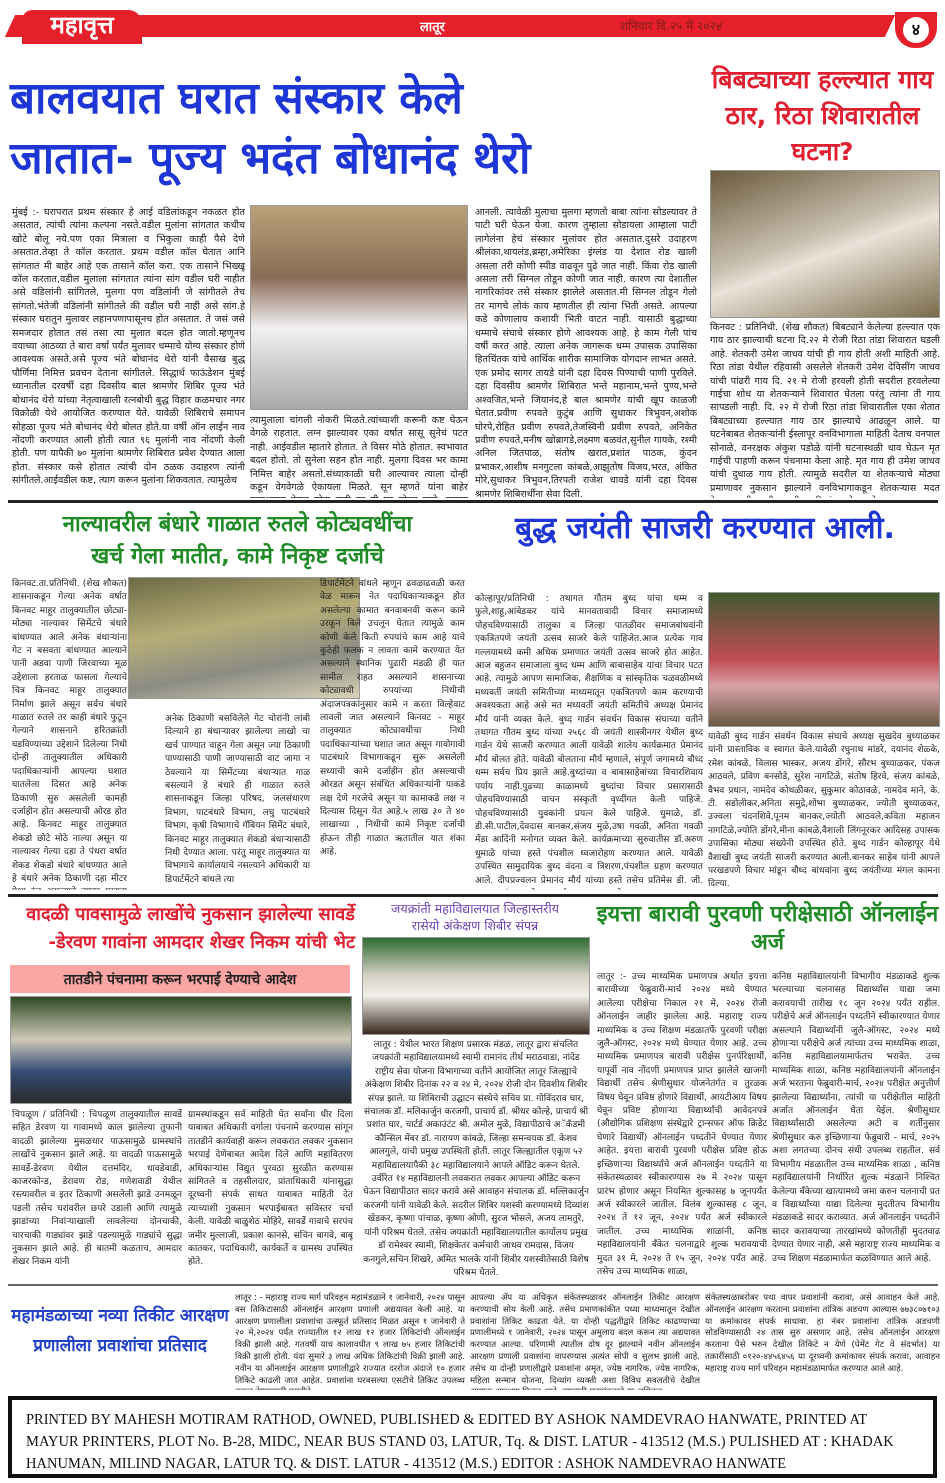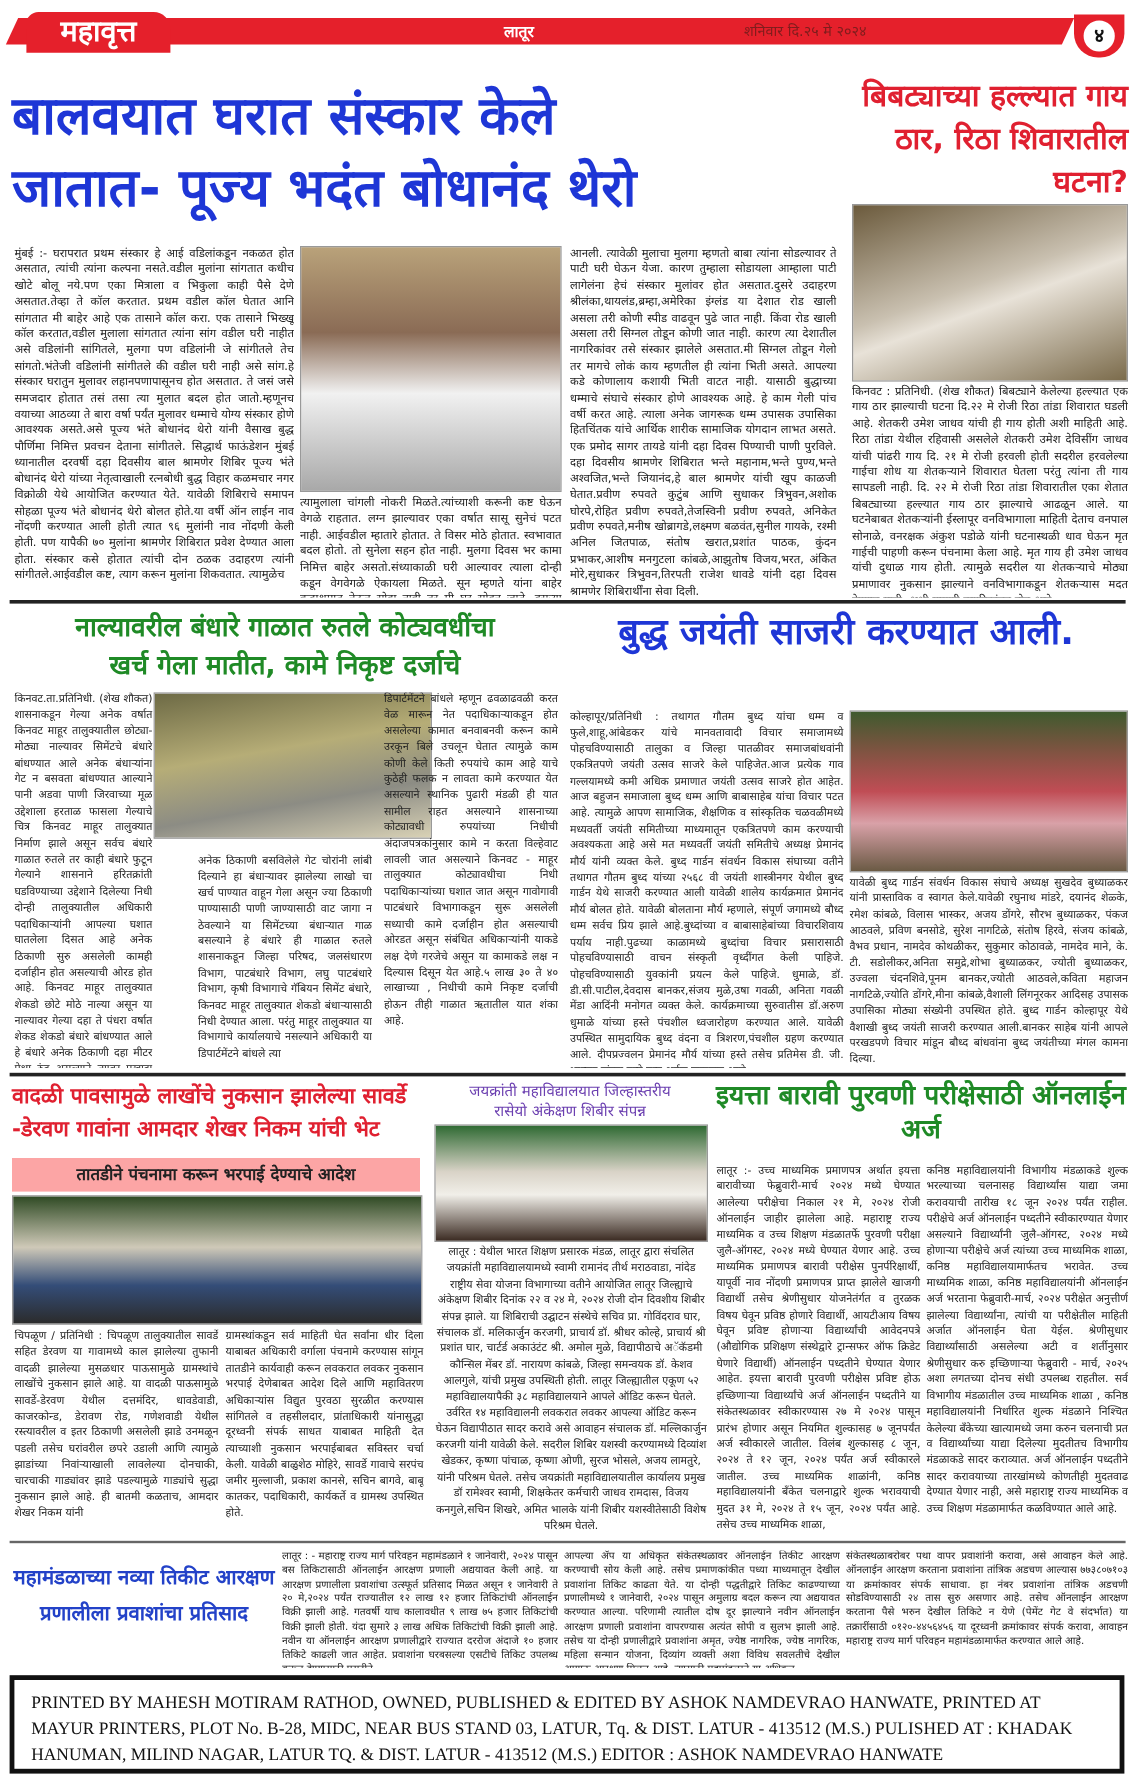--- a/index.html
+++ b/index.html
@@ -1,26 +1,26 @@
 <!DOCTYPE html>
 <html><head>
 <meta charset="utf-8">
 <style>
 *{box-sizing:border-box;margin:0;padding:0}
 body{width:945px;height:1483px;background:#fff;font-family:"DejaVu Sans",sans-serif;color:#222;overflow:hidden;position:relative}
 .abs{position:absolute}
 .masthead{left:0;top:0;width:945px;height:50px}
 .mh-bar{position:absolute;left:10px;top:15px;width:880px;height:22px;background:#e5202b;transform:skewX(-25deg)}
-.mh-logo{position:absolute;left:22px;top:10px;width:120px;height:34px;background:#e5202b;border-radius:10px 14px 0 0;color:#fff;font-weight:bold;font-size:24px;text-align:center;line-height:34px;font-family:Liberation Sans, sans-serif}
+.mh-logo{position:absolute;left:22px;top:10px;width:120px;height:34px;background:#e5202b;border-radius:10px 14px 0 0;color:#fff;font-weight:bold;font-size:24px;text-align:center;line-height:34px;font-family:Liberation Mono, monospace}
 .mh-city{position:absolute;left:420px;top:17px;color:#fff;font-size:13px;font-weight:bold}
 .mh-date{position:absolute;left:620px;top:17px;color:#7f1d1d;font-size:12px}
 .mh-page{position:absolute;left:895px;top:12px;width:42px;height:36px;background:#e5202b;border-radius:0 0 20px 20px;color:#fff;font-size:20px;font-weight:bold;text-align:center;line-height:32px}
 .mh-page span{display:inline-block;width:26px;height:26px;background:#fff;color:#111;border-radius:50%;line-height:26px;font-size:16px}
 .h-main{left:10px;top:68px;width:690px;color:#1e36d6;font-weight:bold;font-size:44px;line-height:60px}
-.h-red{left:705px;top:62px;width:235px;text-align:right;color:#e02030;font-size:25px;line-height:36px;font-weight:bold}
+.h-red{left:705px;top:62px;width:235px;text-align:center;color:#e02030;font-size:25px;line-height:36px;font-weight:bold}
 .photo{background:linear-gradient(135deg,#7a6a55,#b9a88c 40%,#5b6b4a 70%,#8a7b66);border:1px solid #999}
 .photo.cow{background:linear-gradient(160deg,#6b5a3c,#c9c0b0 45%,#e8e2d8 55%,#7b6b4b)}
 .photo.hall{background:linear-gradient(180deg,#b9a27a,#8a6b55 35%,#f1f1f1 60%,#a8a8a8)}
 .photo.dam{background:linear-gradient(170deg,#6d6a45,#b6ad77 40%,#8c8c84 70%,#d9d2b6)}
 .photo.garden{background:linear-gradient(180deg,#3f5a2e,#c04d55 50%,#d9a1a8 70%,#6a5a44)}
 .photo.group{background:linear-gradient(180deg,#2f4a24,#cfc9b8 40%,#344d78 70%,#2b2b2b)}
 .photo.stage{background:linear-gradient(180deg,#2f6a33,#d9d3c7 40%,#f1efe9 60%,#3b2b22)}
 .txt{font-size:9.5px;line-height:13.4px;text-align:justify;color:#222;font-family:"DejaVu Sans",sans-serif;overflow:hidden}
 .rule{height:3px;background:#222}
 .h-green{color:#1f8a26;font-weight:bold;text-align:center}
@@ -65,21 +65,21 @@
 
 <div class="abs h-blue" style="left:470px;top:508px;width:470px;font-size:30px;line-height:40px">
   <div>बुद्ध जयंती साजरी करण्यात आली.</div>
 </div>
 <div class="abs txt" style="left:475px;top:592px;width:228px;height:298px;font-size:9px">कोल्हापूर/प्रतिनिधी : तथागत गौतम बुध्द यांचा धम्म व फुले,शाहू,आंबेडकर यांचे मानवतावादी विचार समाजामध्ये पोहचविण्यासाठी तालुका व जिल्हा पातळीवर समाजबांधवांनी एकत्रितपणे जयंती उत्सव साजरे केले पाहिजेत.आज प्रत्येक गाव गल्लयामध्ये कमी अधिक प्रमाणात जयंती उत्सव साजरे होत आहेत. आज बहुजन समाजाला बुध्द धम्म आणि बाबासाहेब यांचा विचार पटत आहे. त्यामुळे आपण सामाजिक, शैक्षणिक व सांस्कृतिक चळवळीमध्ये मध्यवर्ती जयंती समितीच्या माध्यमातून एकत्रितपणे काम करण्याची अवश्यकता आहे असे मत मध्यवर्ती जयंती समितीचे अध्यक्ष प्रेमानंद मौर्य यांनी व्यक्त केले. बुध्द गार्डन संवर्धन विकास संघाच्या वतीने तथागत गौतम बुध्द यांच्या २५६८ वी जयंती शास्त्रीनगर येथील बुध्द गार्डन येथे साजरी करण्यात आली यावेळी शालेय कार्यक्रमात प्रेमानंद मौर्य बोलत होते. यावेळी बोलताना मौर्य म्हणाले, संपूर्ण जगामध्ये बौध्द धम्म सर्वच प्रिय झाले आहे.बुध्दांच्या व बाबासाहेबांच्या विचारशिवाय पर्याय नाही.पुढच्या काळामध्ये बुध्दांचा विचार प्रसारासाठी पोहचविण्यासाठी वाचन संस्कृती वृध्दींगत केली पाहिजे. पोहचविण्यासाठी युवकांनी प्रयत्न केले पाहिजे. धुमाळे, डॉ. डी.सी.पाटील,देवदास बानकर,संजय मुळे,उषा गवळी, अनिता गवळी मेंडा आदिंनी मनोगत व्यक्त केले. कार्यक्रमाच्या सुरुवातीस डॉ.अरुण धुमाळे यांच्या हस्ते पंचशील ध्वजारोहण करण्यात आले. यावेळी उपस्थित सामुदायिक बुध्द वंदना व त्रिशरण,पंचशील ग्रहण करण्यात आले. दीपप्रज्वलन प्रेमानंद मौर्य यांच्या हस्ते तसेच प्रतिमेस डी. जी. भास्कर यांच्या हस्ते पुष्प अर्पण करण्यात आले.</div>
 <div class="abs photo garden" style="left:708px;top:592px;width:232px;height:135px"></div>
 <div class="abs txt" style="left:708px;top:730px;width:232px;height:160px;font-size:9px">यावेळी बुध्द गार्डन संवर्धन विकास संघाचे अध्यक्ष सुखदेव बुध्याळकर यांनी प्रास्ताविक व स्वागत केले.यावेळी रघुनाथ मांडरे, दयानंद शेळ्के, रमेश कांबळे, विलास भास्कर, अजय डोंगरे, सौरभ बुध्याळकर, पंकज आठवले, प्रविण बनसोडे, सुरेश नागटिळे, संतोष हिरवे, संजय कांबळे, वैभव प्रधान, नामदेव कोथळीकर, सुकुमार कोठावळे, नामदेव माने, के. टी. सडोलीकर,अनिता समुद्रे,शोभा बुध्याळकर, ज्योती बुध्याळकर, उज्वला चंदनशिवे,पूनम बानकर,ज्योती आठवले,कविता महाजन नागटिळे,ज्योति डोंगरे,मीना कांबळे,वैशाली लिंगनूरकर आदिसह उपासक उपासिका मोठ्या संख्येनी उपस्थित होते. बुध्द गार्डन कोल्हापूर येथे वैशाखी बुध्द जयंती साजरी करण्यात आली.बानकर साहेब यांनी आपले परखडपणे विचार मांडून बौध्द बांधवांना बुध्द जयंतीच्या मंगल कामना दिल्या.</div>
 
 <div class="abs rule" style="left:8px;top:894px;width:930px"></div>
 
-<div class="abs" style="left:10px;top:900px;width:345px;color:#e02030;font-weight:bold;text-align:left;font-size:18px;line-height:28px">
+<div class="abs" style="left:10px;top:900px;width:345px;color:#e02030;font-weight:bold;text-align:right;font-size:18px;line-height:28px">
   <div>वादळी पावसामुळे लाखोंचे नुकसान झालेल्या सावर्डे</div>
   <div>-डेरवण गावांना आमदार शेखर निकम यांची भेट</div>
 </div>
 <div class="abs subhead-box" style="left:10px;top:965px;width:340px;height:28px;font-size:14px;line-height:28px">तातडीने पंचनामा करून भरपाई देण्याचे आदेश</div>
 <div class="abs photo group" style="left:10px;top:996px;width:342px;height:108px"></div>
 <div class="abs txt" style="left:12px;top:1108px;width:170px;height:170px;font-size:9px">चिपळूण / प्रतिनिधी : चिपळूण तालुक्यातील सावर्डे सहित डेरवण या गावामध्ये काल झालेल्या तुफानी वादळी झालेल्या मुसळधार पाऊसामुळे ग्रामस्थांचे लाखोंचे नुकसान झाले आहे. या वादळी पाऊसामुळे सावर्डे-डेरवण येथील दत्तमंदिर, धावडेवाडी, काजरकोन्ड, डेरावण रोड, गणेशवाडी येथील रस्त्यावरील व इतर ठिकाणी असलेली झाडे उनमळून पडली तसेच घरांवरील छपरे उडाली आणि त्यामुळे झाडांच्या निवांऱ्याखाली लावलेल्या दोनचाकी, चारचाकी गाड्यांवर झाडे पडल्यामुळे गाड्यांचे सुद्धा नुकसान झाले आहे. ही बातमी कळताच, आमदार शेखर निकम यांनी</div>
 <div class="abs txt" style="left:188px;top:1108px;width:165px;height:170px;font-size:9px">ग्रामस्थांकडून सर्व माहिती घेत सर्वांना धीर दिला याबाबत अधिकारी वर्गाला पंचनामे करण्यास सांगून तातडीने कार्यवाही करून लवकरात लवकर नुकसान भरपाई देणेबाबत आदेश दिले आणि महावितरण अधिकाऱ्यांस विद्युत पुरवठा सुरळीत करण्यास सांगितले व तहसीलदार, प्रांताधिकारी यांनासुद्धा दूरध्वनी संपर्क साधत याबाबत माहिती देत त्याच्याशी नुकसान भरपाईबाबत सविस्तर चर्चा केली. यावेळी बाळुशेठ मोहिरे, सावर्डे गावाचे सरपंच जमीर मुल्लाजी, प्रकाश कानसे, सचिन बागवे, बाबू कातकर, पदाधिकारी, कार्यकर्ते व ग्रामस्थ उपस्थित होते.</div>
 
 <div class="abs" style="left:360px;top:900px;width:230px;color:#6b3fb0;text-align:center;font-size:12.5px;line-height:17px">
   <div>जयक्रांती महाविद्यालयात जिल्हास्तरीय</div>

